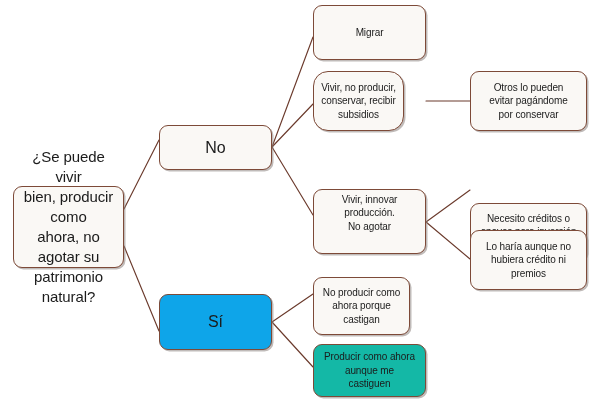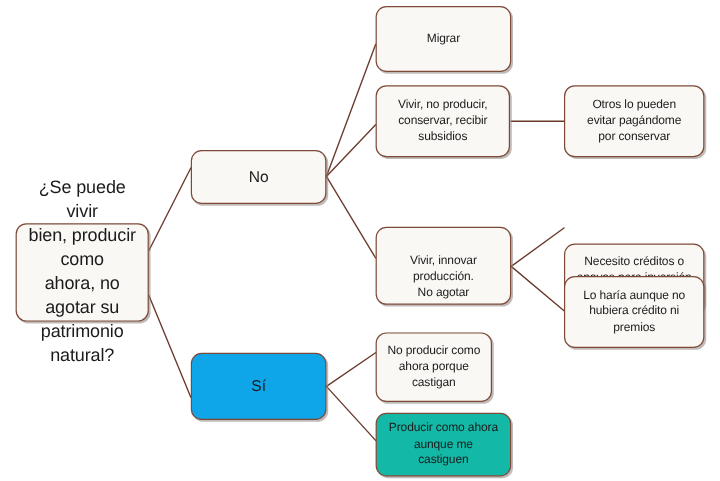--- a/index.html
+++ b/index.html
@@ -34,30 +34,30 @@
     border-radius: 9px;
     box-shadow: 1.5px 1.5px 0 0 rgba(140,132,128,0.55);
     display: flex;
     align-items: center;
     justify-content: center;
     text-align: center;
     color: #1b1b1b;
     font-size: 10px;
     line-height: 1.34;
     letter-spacing: -0.1px;
-    padding: 2px 5px;
+    padding: 20px 5px;
     z-index: 2;
   }
   .node .label {
     display: block;
     width: 100%;
     white-space: pre-line;
   }
   .node-root   { font-size: 15px; }
-  .node-answer { font-size: 13px; }
+  .node-answer { font-size: 16px; }
 </style>
 </head>
 <body>
 
 <div id="canvas">
   <svg id="edge-layer" viewBox="0 0 600 401" xmlns="http://www.w3.org/2000/svg">
       <polyline points="124,209 159,140" fill="none" stroke="#6b3a2c" stroke-width="1.15" stroke-linecap="round" stroke-linejoin="round"></polyline>
       <polyline points="124,246 159,331" fill="none" stroke="#6b3a2c" stroke-width="1.15" stroke-linecap="round" stroke-linejoin="round"></polyline>
       <polyline points="272,147 313,37" fill="none" stroke="#6b3a2c" stroke-width="1.15" stroke-linecap="round" stroke-linejoin="round"></polyline>
       <polyline points="272,147 313,104" fill="none" stroke="#6b3a2c" stroke-width="1.15" stroke-linecap="round" stroke-linejoin="round"></polyline>
@@ -77,21 +77,21 @@
       </div>
       <div class="node node-answer" style="left: 159px; top: 125px; width: 113px; height: 45px; background: rgb(250, 248, 245); border-color: rgb(125, 74, 56); color: rgb(27, 27, 27);">
         <span class="label">No</span>
       </div>
       <div class="node node-answer" style="left: 159px; top: 294px; width: 113px; height: 56px; background: #0ea5e9; border-color: rgb(125, 74, 56); color: rgb(27, 27, 27);">
         <span class="label">Sí</span>
       </div>
       <div class="node" style="left: 313px; top: 5px; width: 113px; height: 55px; background: rgb(250, 248, 245); border-color: rgb(125, 74, 56); color: rgb(27, 27, 27);">
         <span class="label">Migrar</span>
       </div>
-      <div class="node" style="left: 313px; top: 71px; width: 112px; height: 60px; background: rgb(250, 248, 245); border-color: rgb(125, 74, 56); color: rgb(27, 27, 27);">
+      <div class="node" style="left: 313px; top: 71px; width: 91px; height: 60px; background: rgb(250, 248, 245); border-color: rgb(125, 74, 56); color: rgb(27, 27, 27); border-radius: 15px;">
         <span class="label">Vivir, no producir,
 conservar, recibir
 subsidios</span>
       </div>
       <div class="node" style="left: 470px; top: 71px; width: 117px; height: 60px; background: rgb(250, 248, 245); border-color: rgb(125, 74, 56); color: rgb(27, 27, 27);">
         <span class="label">Otros lo pueden
 evitar pagándome
 por conservar</span>
       </div>
       <div class="node" style="left: 313px; top: 189px; width: 113px; height: 65px; background: rgb(250, 248, 245); border-color: rgb(125, 74, 56); color: rgb(27, 27, 27); align-items: flex-end;">

